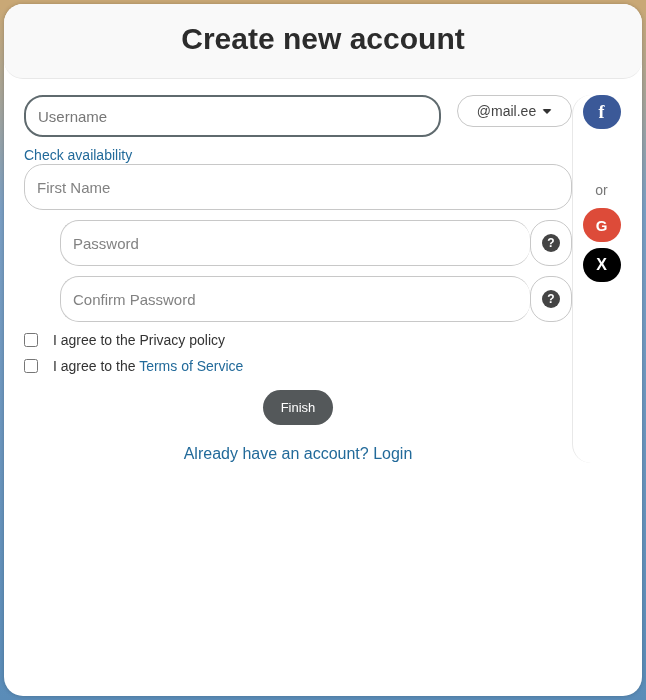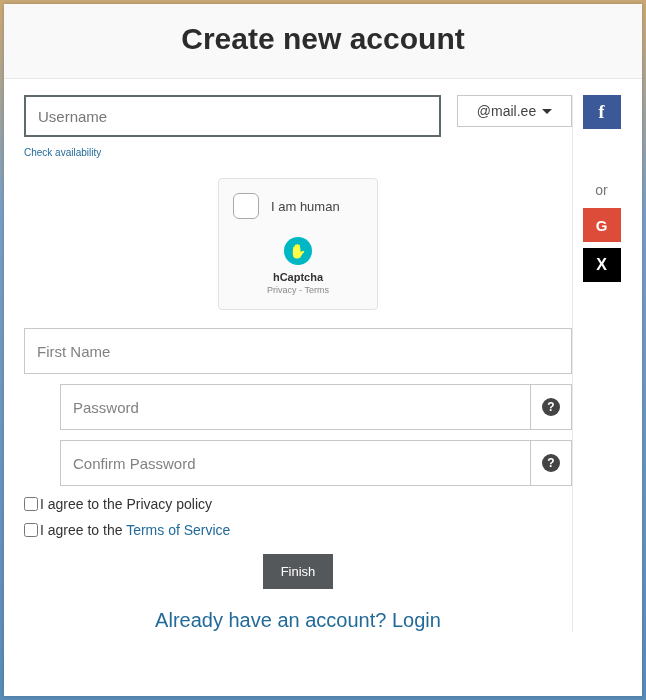--- a/index.html
+++ b/index.html
@@ -1,15 +1,15 @@
 <!DOCTYPE html>
 <html><head>
   <meta charset="utf-8">
   <style>
-    * { box-sizing: border-box; margin: 0; padding: 0; }
+    * { box-sizing: border-box; margin: 0; padding: 0; border-radius: 19px; }
     body {
       font-family: "Segoe UI", Arial, sans-serif;
       background: linear-gradient(to bottom, #c9a876 0%, #c9a876 1%, #7a9fc4 30%, #5a8cb8 100%);
       width: 646px;
       height: 700px;
       padding: 4px;
     }
     .panel {
       background: #fff;
       width: 638px;
@@ -90,21 +90,21 @@
     .caret {
       width: 0; height: 0;
       border-left: 5px solid transparent;
       border-right: 5px solid transparent;
       border-top: 5px solid #333;
     }
     .check-link {
       display: inline-block;
       margin-top: 10px;
       color: #226a9a;
-      font-size: 10px;
+      font-size: 14px;
       cursor: pointer;
     }
     .captcha-wrap {
       display: flex;
       justify-content: center;
       margin: 18px 0;
     }
     .captcha {
       width: 160px;
       border: 1px solid #e2e2e2;
@@ -170,40 +170,40 @@
       color: #fff;
       font-size: 12px;
       display: flex;
       align-items: center;
       justify-content: center;
       font-weight: 700;
     }
     .check-row {
       display: flex;
       align-items: center;
-      gap: 2px;
+      gap: 15px;
       margin-bottom: 10px;
       font-size: 14px;
       color: #333;
     }
     .check-row input[type=checkbox]{ width:14px; height:14px;}
     .check-row a { color: #226a9a; text-decoration: none; }
     .finish-row { text-align: center; margin-top: 16px; }
     .finish-btn {
       background: #54585a;
       color: #fff;
       border: none;
       padding: 10px 18px;
       font-size: 13px;
       cursor: pointer;
     }
     .login-row {
       text-align: center;
       margin-top: 20px;
-      font-size: 20px;
+      font-size: 16px;
       color: #226a9a;
     }
     .login-row span { cursor: pointer; }
   </style>
 </head>
 <body>
 
 <div class="panel">
   <div class="header">
     <h1>Create new account</h1>
@@ -213,33 +213,20 @@
 
       <div class="username-row">
         <input class="username-input" type="text" placeholder="Username" style="">
         <div class="domain-select">
           <span>@mail.ee</span>
           <span class="caret"></span>
         </div>
       </div>
       <span class="check-link">Check availability</span>
 
-      <div class="captcha-wrap">
-        <div class="captcha">
-          <div class="captcha-top">
-            <div class="captcha-checkbox"></div>
-            <span class="captcha-label">I am human</span>
-          </div>
-          <div class="captcha-logo"></div>
-          <span class="captcha-brand">hCaptcha</span>
-          <span class="captcha-legal">
-            <span>Privacy</span> - <span>Terms</span>
-          </span>
-        </div>
-      </div>
 
       <div class="form-input-wrap">
         <input class="form-input" type="text" placeholder="First Name" style="">
       </div>
       <div class="pwd-row">
         <input class="form-input" type="password" placeholder="Password" style="">
         <div class="help-btn">
           <span class="help-circle">?</span>
         </div>
       </div>

